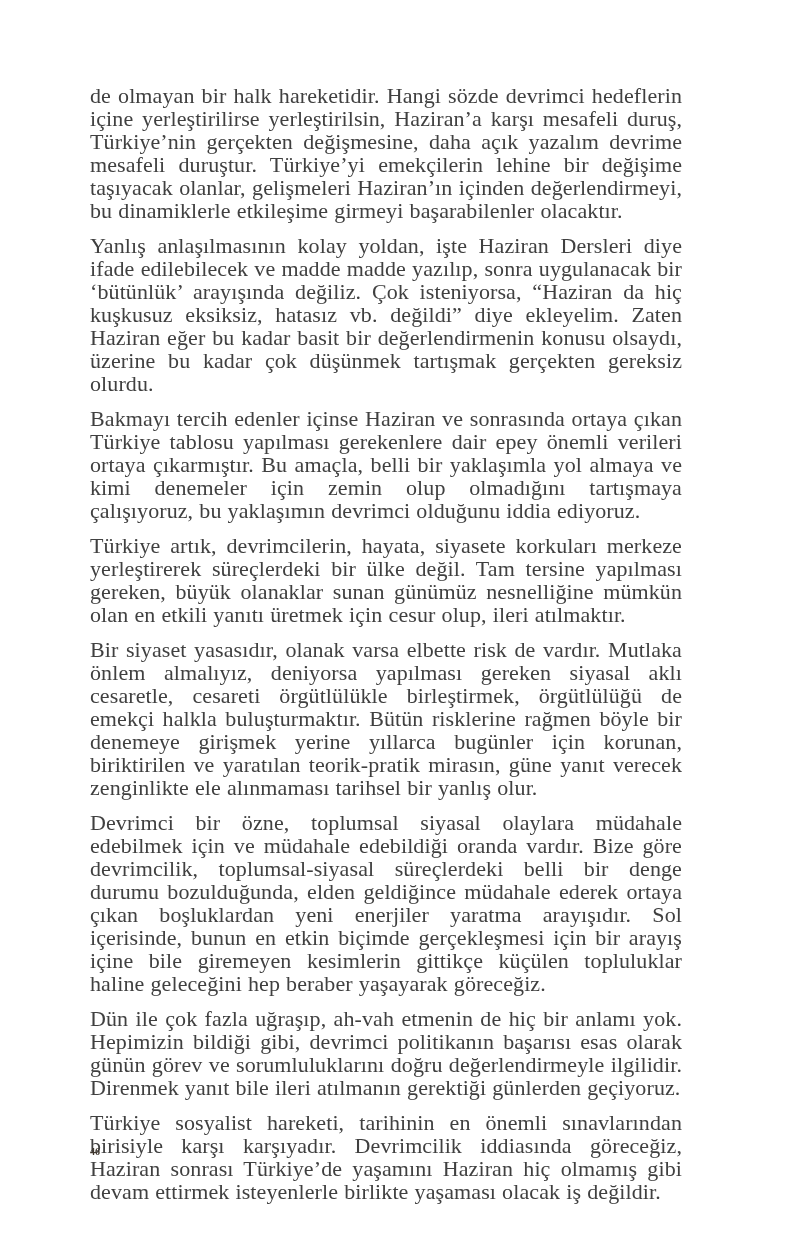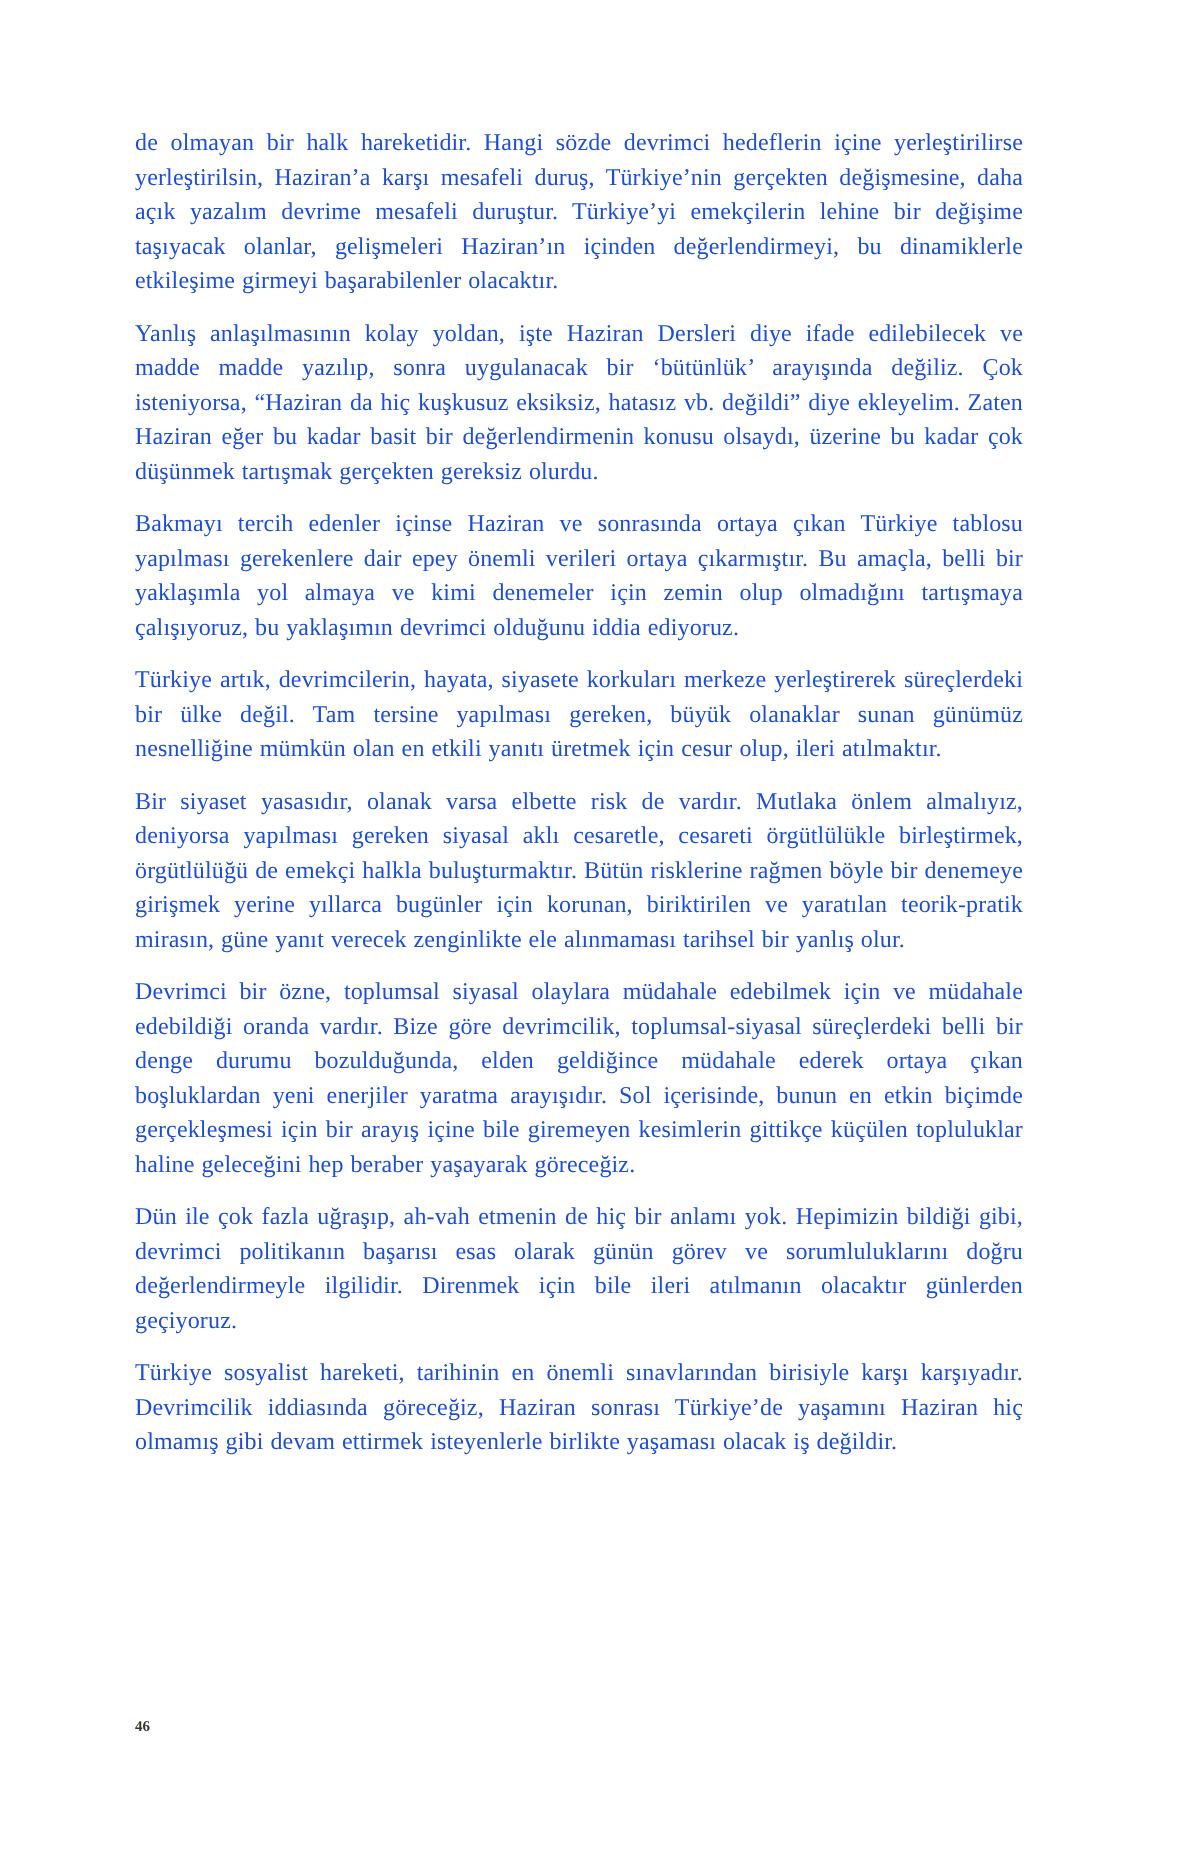--- a/index.html
+++ b/index.html
@@ -16,24 +16,24 @@
       overflow: hidden;
     }
     .text-block {
       position: absolute;
       left: 90px;
       top: 84px;
       width: 592px;
     }
     .text-block p {
       margin: 0 0 12px 0;
-      font-size: 16px;
+      font-size: 22px;
       line-height: 23px;
       text-align: justify;
-      color: #1d4ed8;
+      color: #404040;
       letter-spacing: 0.1px;
       word-spacing: 0.5px;
     }
     .page-number {
       position: absolute;
       left: 90px;
       top: 1146px;
       font-size: 10px;
       font-weight: bold;
       color: #3e352c;
@@ -44,17 +44,17 @@
 <body>
 
 <div class="page">
   <div class="text-block">
     <p>de olmayan bir halk hareketidir. Hangi sözde devrimci hedeflerin içine yerleştirilirse yerleştirilsin, Haziran’a karşı mesafeli duruş, Türkiye’nin gerçekten değişmesine, daha açık yazalım devrime mesafeli duruştur. Türkiye’yi emekçilerin lehine bir değişime taşıyacak olanlar, gelişmeleri Haziran’ın içinden değerlendirmeyi, bu dinamiklerle etkileşime girmeyi başarabilenler olacaktır.</p>
     <p>Yanlış anlaşılmasının kolay yoldan, işte Haziran Dersleri diye ifade edilebilecek ve madde madde yazılıp, sonra uygulanacak bir ‘bütünlük’ arayışında değiliz. Çok isteniyorsa, “Haziran da hiç kuşkusuz eksiksiz, hatasız vb. değildi” diye ekleyelim. Zaten Haziran eğer bu kadar basit bir değerlendirmenin konusu olsaydı, üzerine bu kadar çok düşünmek tartışmak gerçekten gereksiz olurdu.</p>
     <p>Bakmayı tercih edenler içinse Haziran ve sonrasında ortaya çıkan Türkiye tablosu yapılması gerekenlere dair epey önemli verileri ortaya çıkarmıştır. Bu amaçla, belli bir yaklaşımla yol almaya ve kimi denemeler için zemin olup olmadığını tartışmaya çalışıyoruz, bu yaklaşımın devrimci olduğunu iddia ediyoruz.</p>
     <p>Türkiye artık, devrimcilerin, hayata, siyasete korkuları merkeze yerleştirerek süreçlerdeki bir ülke değil. Tam tersine yapılması gereken, büyük olanaklar sunan günümüz nesnelliğine mümkün olan en etkili yanıtı üretmek için cesur olup, ileri atılmaktır.</p>
     <p>Bir siyaset yasasıdır, olanak varsa elbette risk de vardır. Mutlaka önlem almalıyız, deniyorsa yapılması gereken siyasal aklı cesaretle, cesareti örgütlülükle birleştirmek, örgütlülüğü de emekçi halkla buluşturmaktır. Bütün risklerine rağmen böyle bir denemeye girişmek yerine  yıllarca bugünler için korunan, biriktirilen ve yaratılan teorik-pratik mirasın, güne yanıt verecek zenginlikte ele alınmaması tarihsel bir yanlış olur.</p>
     <p>Devrimci bir özne, toplumsal siyasal olaylara müdahale edebilmek için ve müdahale edebildiği oranda vardır. Bize göre devrimcilik, toplumsal-siyasal süreçlerdeki belli bir denge durumu bozulduğunda, elden geldiğince müdahale ederek ortaya çıkan boşluklardan yeni enerjiler yaratma arayışıdır. Sol içerisinde, bunun en etkin biçimde gerçekleşmesi için bir arayış içine bile giremeyen kesimlerin gittikçe küçülen topluluklar haline geleceğini hep beraber yaşayarak göreceğiz.</p>
-    <p>Dün ile çok fazla uğraşıp, ah-vah etmenin de hiç bir anlamı yok. Hepimizin bildiği gibi, devrimci politikanın başarısı esas olarak günün görev ve sorumluluklarını doğru değerlendirmeyle ilgilidir. Direnmek için bile ileri atılmanın olacaktır günlerden geçiyoruz.</p>
+    <p>Dün ile çok fazla uğraşıp, ah-vah etmenin de hiç bir anlamı yok. Hepimizin bildiği gibi, devrimci politikanın başarısı esas olarak günün görev ve sorumluluklarını doğru değerlendirmeyle ilgilidir. Direnmek yanıt bile ileri atılmanın gerektiği günlerden geçiyoruz.</p>
     <p>Türkiye sosyalist hareketi, tarihinin en önemli sınavlarından birisiyle karşı karşıyadır. Devrimcilik iddiasında göreceğiz, Haziran sonrası Türkiye’de yaşamını Haziran hiç olmamış gibi devam ettirmek isteyenlerle birlikte yaşaması olacak iş değildir.</p>
   </div>
   <div class="page-number">46</div>
 </div>
 
 </body></html>

